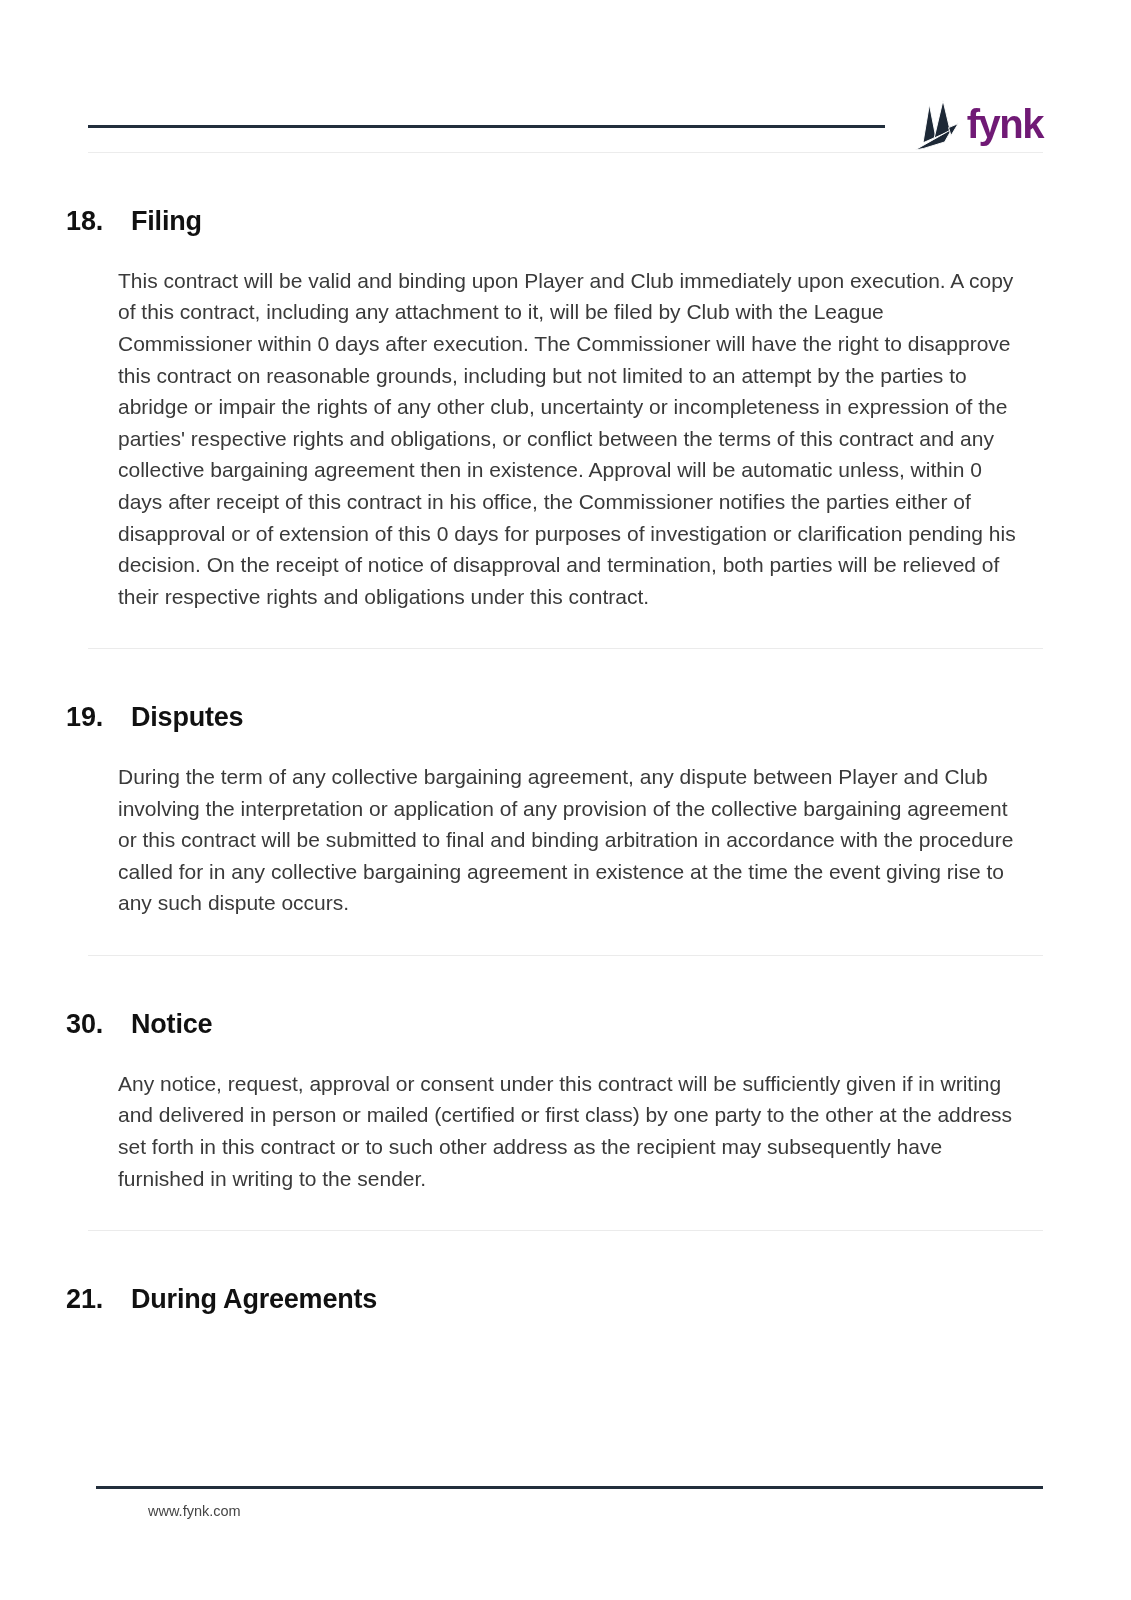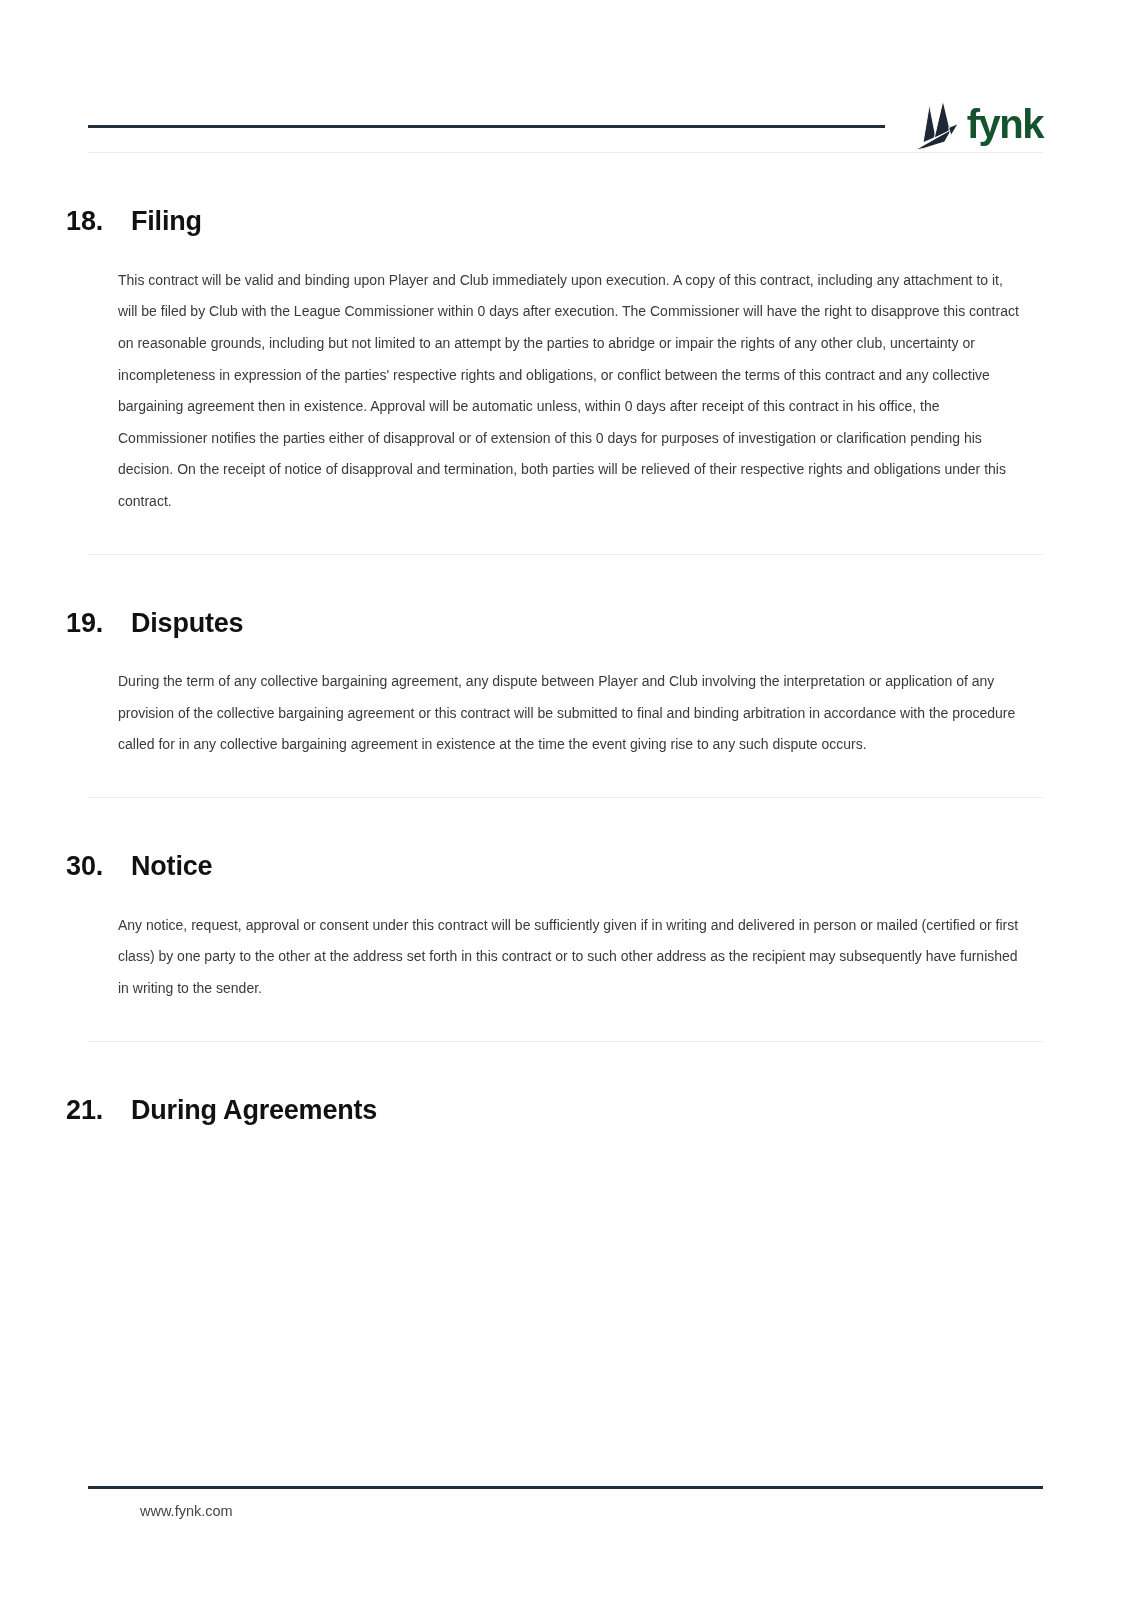--- a/index.html
+++ b/index.html
@@ -45,21 +45,21 @@
   }
   .bird-icon {
     display: block;
     margin-right: 8px;
   }
   .brand-wordmark {
     font-size: 40px;
     font-weight: 700;
     letter-spacing: -1.5px;
     line-height: 1;
-    color: #14532d;
+    color: #701a75;
     padding-bottom: 4px;
   }
   .header-divider {
     border: 0;
     border-top: 1px solid #ececec;
     margin: 0;
   }
 
   
   .section-heading {
@@ -76,34 +76,34 @@
     margin-left: -22px;
     text-align: right;
     flex: 0 0 auto;
   }
   .sec-title {
     margin-left: 28px;
   }
   .section-body {
     margin: 26px 0 0 30px;
     width: 905px;
-    font-size: 14px;
+    font-size: 21px;
     line-height: 31.6px;
     color: #3a3a3a;
   }
   .section-divider {
     border: 0;
     border-top: 1px solid #ebebeb;
     margin: 36px 0 0 0;
   }
 
   
   .page-footer {
     position: absolute;
-    left: 88px;
+    left: 96px;
     right: 88px;
     top: 1486px;
     border-top: 3px solid #222e3c;
     padding: 10px 0 0 52px;
   }
   .footer-line {
     font-size: 14.5px;
     line-height: 25px;
     color: #454545;
   }

